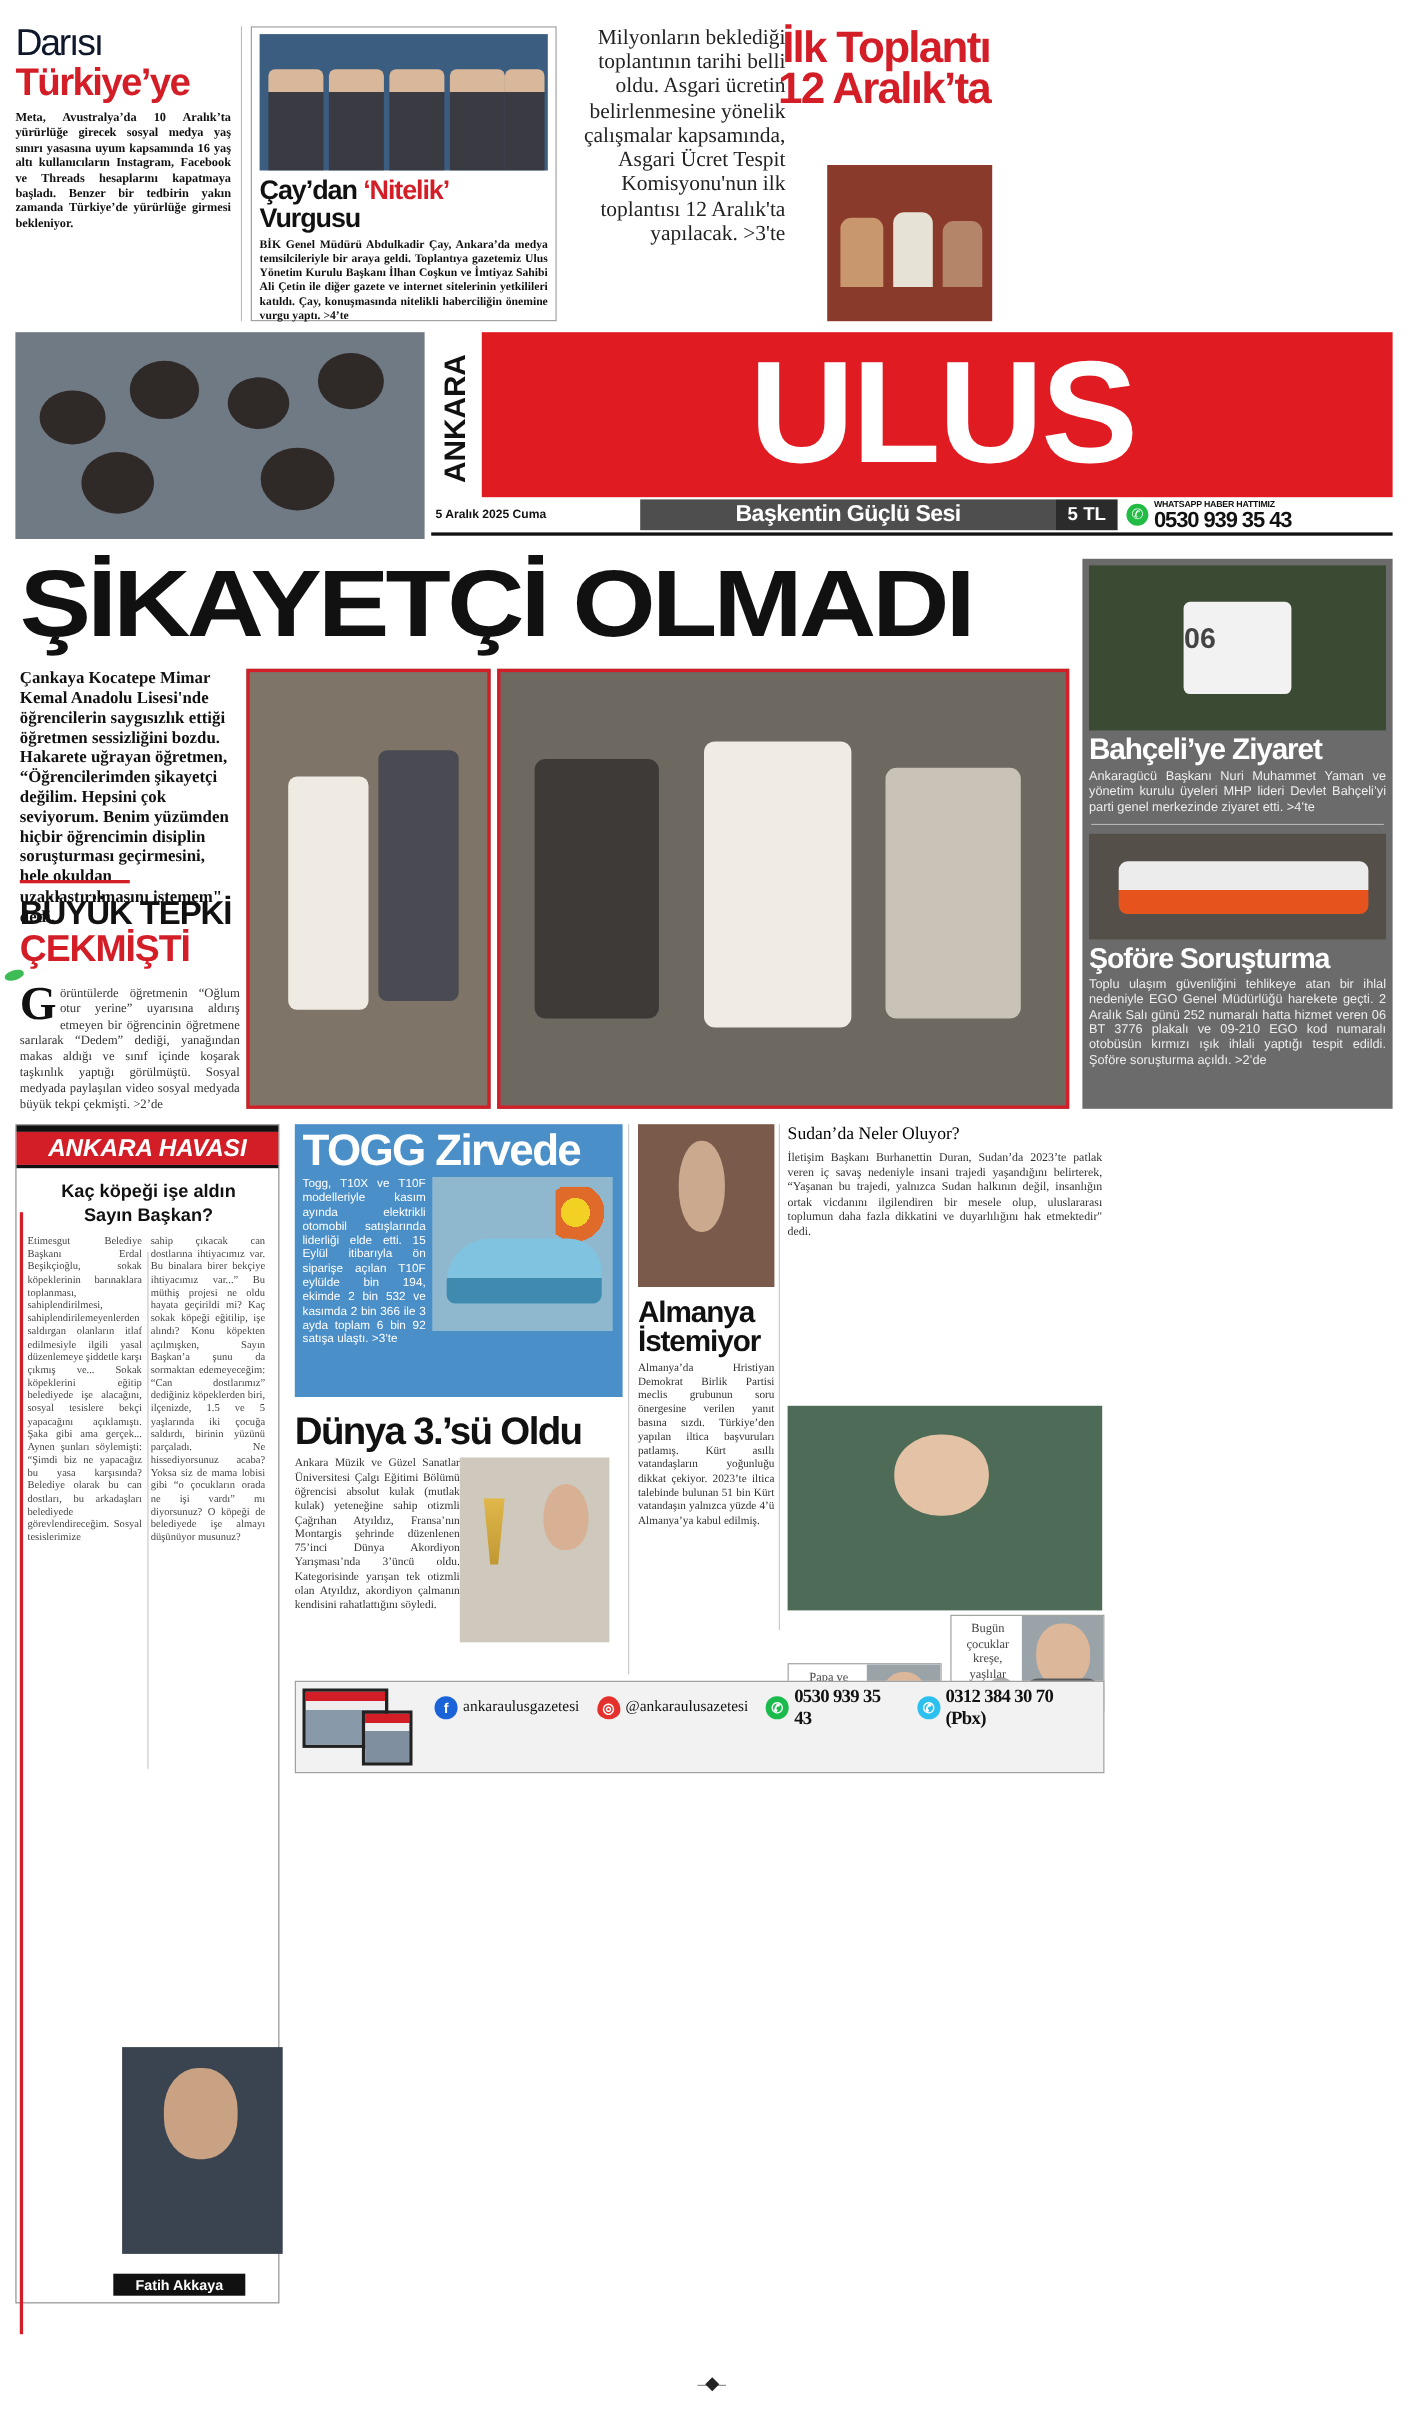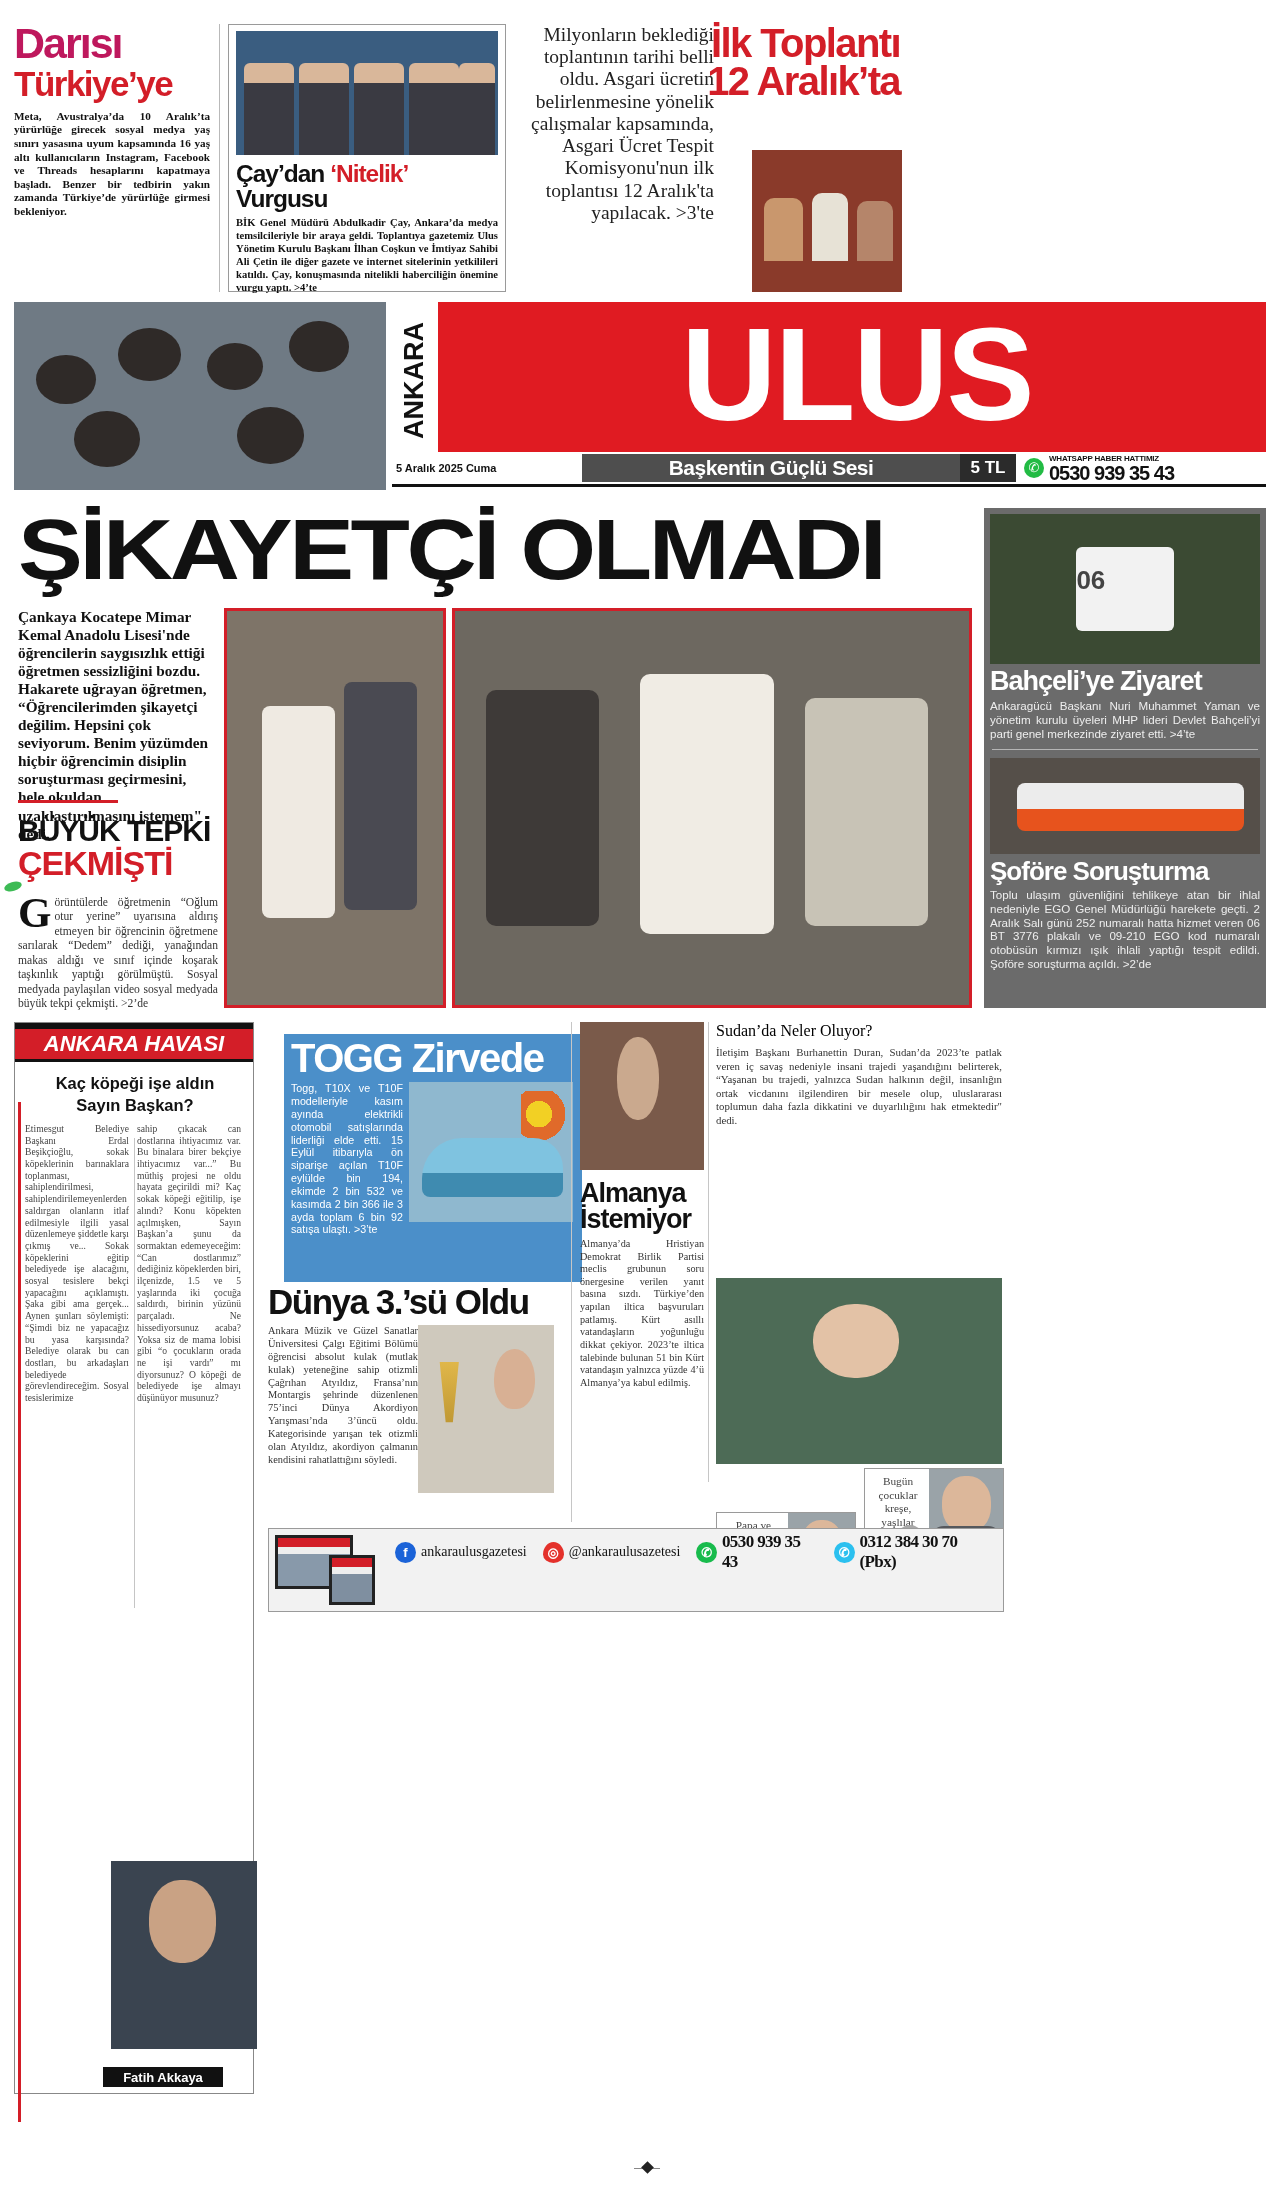--- a/index.html
+++ b/index.html
@@ -6,22 +6,22 @@
   html, body {
     width: 1280px; height: 2200px;
     background: #ffffff;
     font-family: "Liberation Serif", serif;
     overflow: hidden;
   }
   .page { position: relative; width: 1280px; height: 2200px; background: #fff; }
 
   
   #a1 { position: absolute; left: 14px; top: 24px; width: 196px; height: 268px; }
-  #a1 .kicker { font-family: "Liberation Sans", sans-serif; font-weight: bold;
-                font-size: 43px; line-height: 0.92; letter-spacing: -2px; color: #be185d; }
+  #a1 .kicker { font-family: "Liberation Sans", sans-serif; font-weight: normal;
+                font-size: 34px; line-height: 0.92; letter-spacing: -2px; color: #0f172a; }
   #a1 .kicker2 { font-family: "Liberation Sans", sans-serif; font-weight: bold;
                  font-size: 35px; line-height: 1.0; letter-spacing: -1.5px; color: #d31e28;
                  margin-top: 2px; }
   #a1 .body { font-family: "Liberation Serif", serif; font-weight: bold;
               font-size: 11.2px; line-height: 1.22; color: #111; margin-top: 9px;
               text-align: justify; }
   #a1 .vrule { position: absolute; right: -10px; top: 0; width: 1px; height: 268px; background: #b9b9b9; }
 
   
   #a2 { position: absolute; left: 228px; top: 24px; width: 278px; height: 268px;
@@ -150,22 +150,22 @@
              line-height: 1.22; color: #444; text-align: justify; }
   #ah .colsep { position: absolute; left: 119px; top: 76px; width: 1px; height: 470px; background: #c5c5c5; }
   #ah .mugshot { position: absolute; left: 96px; top: 838px; width: 146px; height: 188px;
                  overflow: hidden; background:#3a4450; }
   #ah .namebar { position: absolute; left: 88px; bottom: 6px; width: 120px; height: 20px;
                  background: #111; color: #fff; font-family: "Liberation Sans", sans-serif;
                  font-weight: bold; font-size: 13px; display: flex; align-items: center;
                  justify-content: center; }
 
   
-  #togg { position: absolute; left: 284px; top: 1022px; width: 298px; height: 248px;
-          background: #4b8fc9; padding: 5px 7px; margin-top: 12px; }
+  #togg { position: absolute; left: 268px; top: 1022px; width: 298px; height: 248px;
+          background: #4b8fc9; padding: 5px 7px; }
   #togg h2 { font-family: "Liberation Sans", sans-serif; font-weight: bold; font-size: 40px;
              line-height: 0.98; letter-spacing: -1.5px; color: #fff; }
   #togg .row { display: flex; gap: 6px; margin-top: 4px; }
   #togg p { width: 112px; font-family: "Liberation Sans", sans-serif; font-size: 10.7px;
             line-height: 1.2; color: #fff; text-align: justify; }
   #togg .ph { width: 164px; height: 140px; overflow: hidden; background: #8fb8cf; }
 
   
   #dunya { position: absolute; left: 268px; top: 1284px; width: 298px; height: 230px; }
   #dunya h2 { font-family: "Liberation Sans", sans-serif; font-weight: bold; font-size: 35px;

